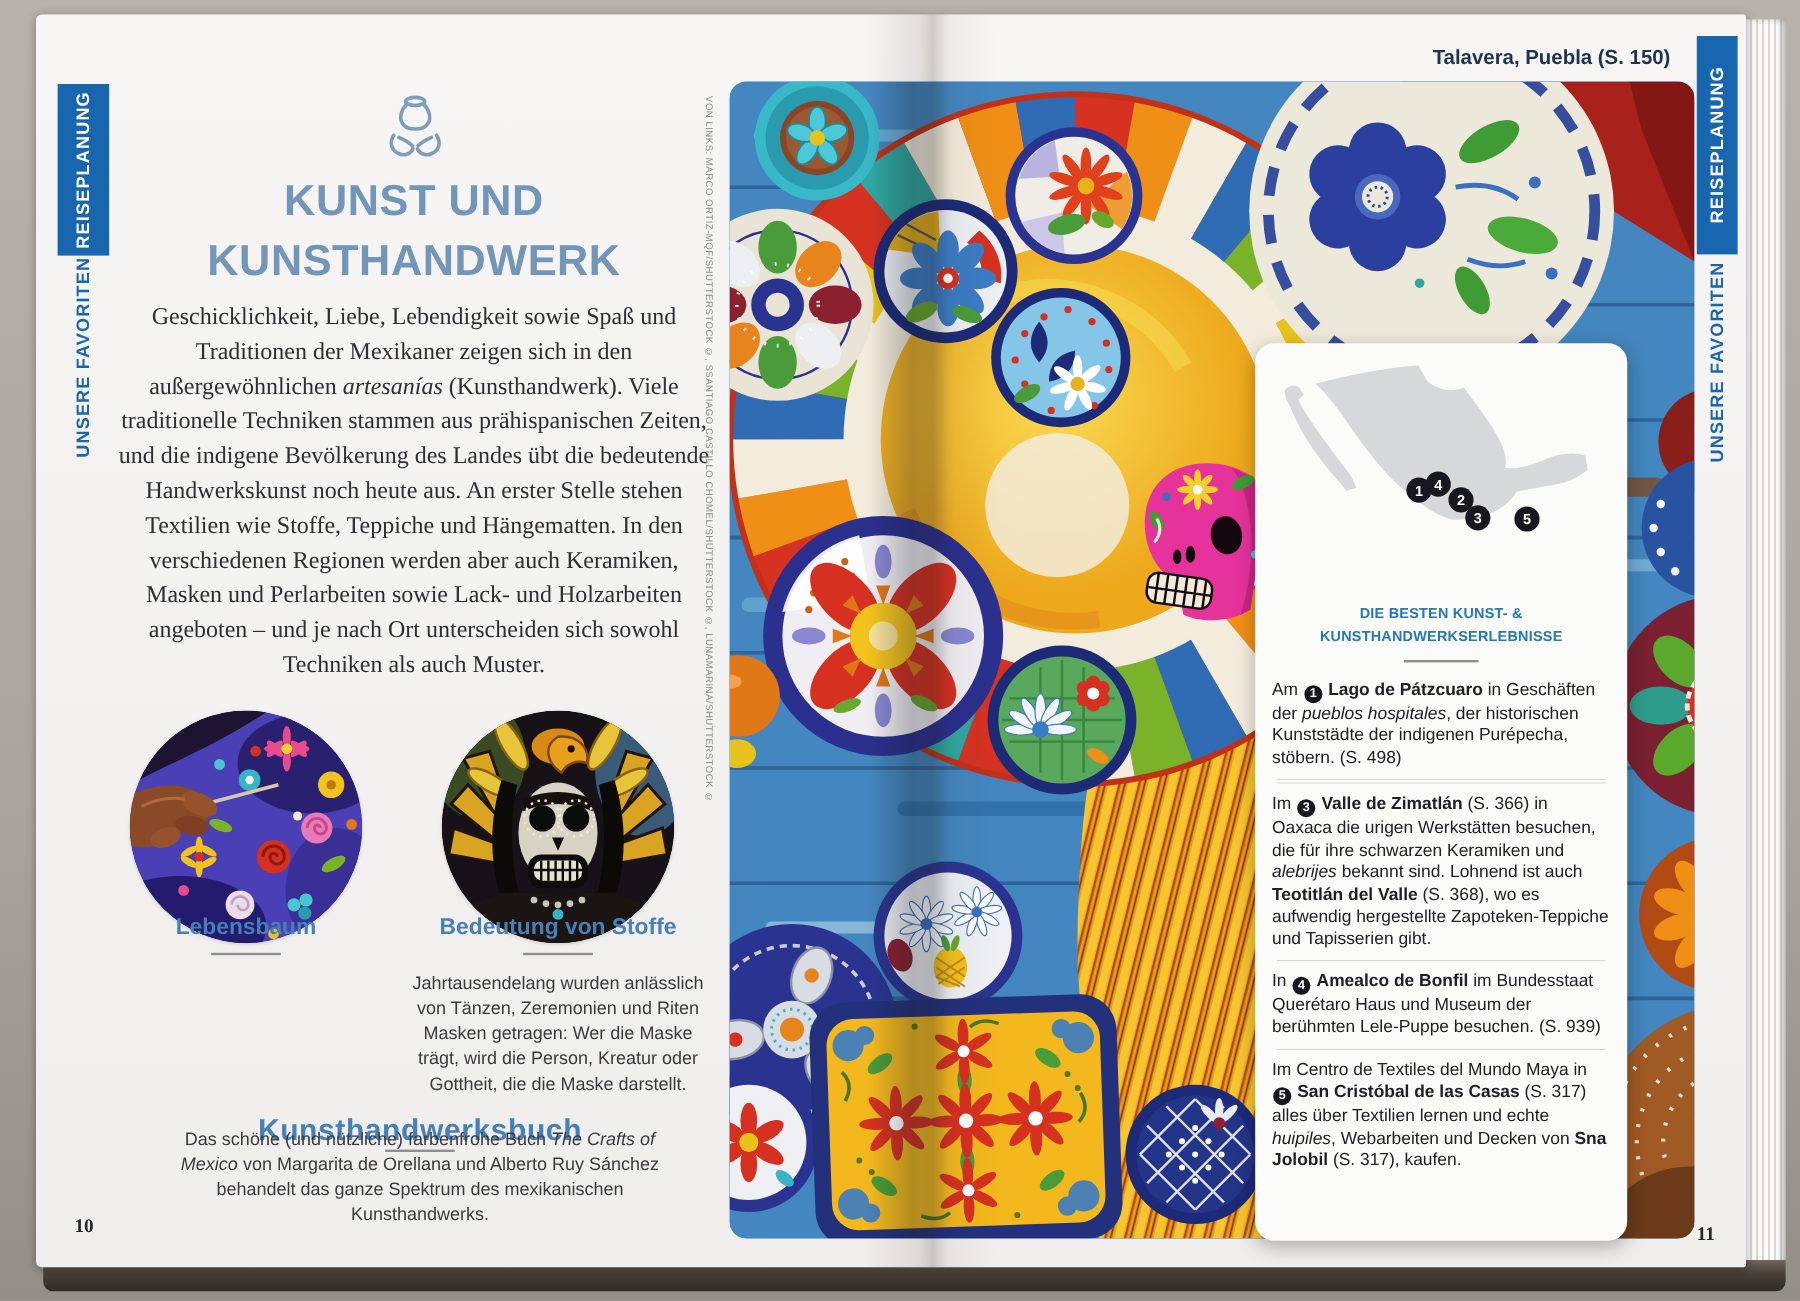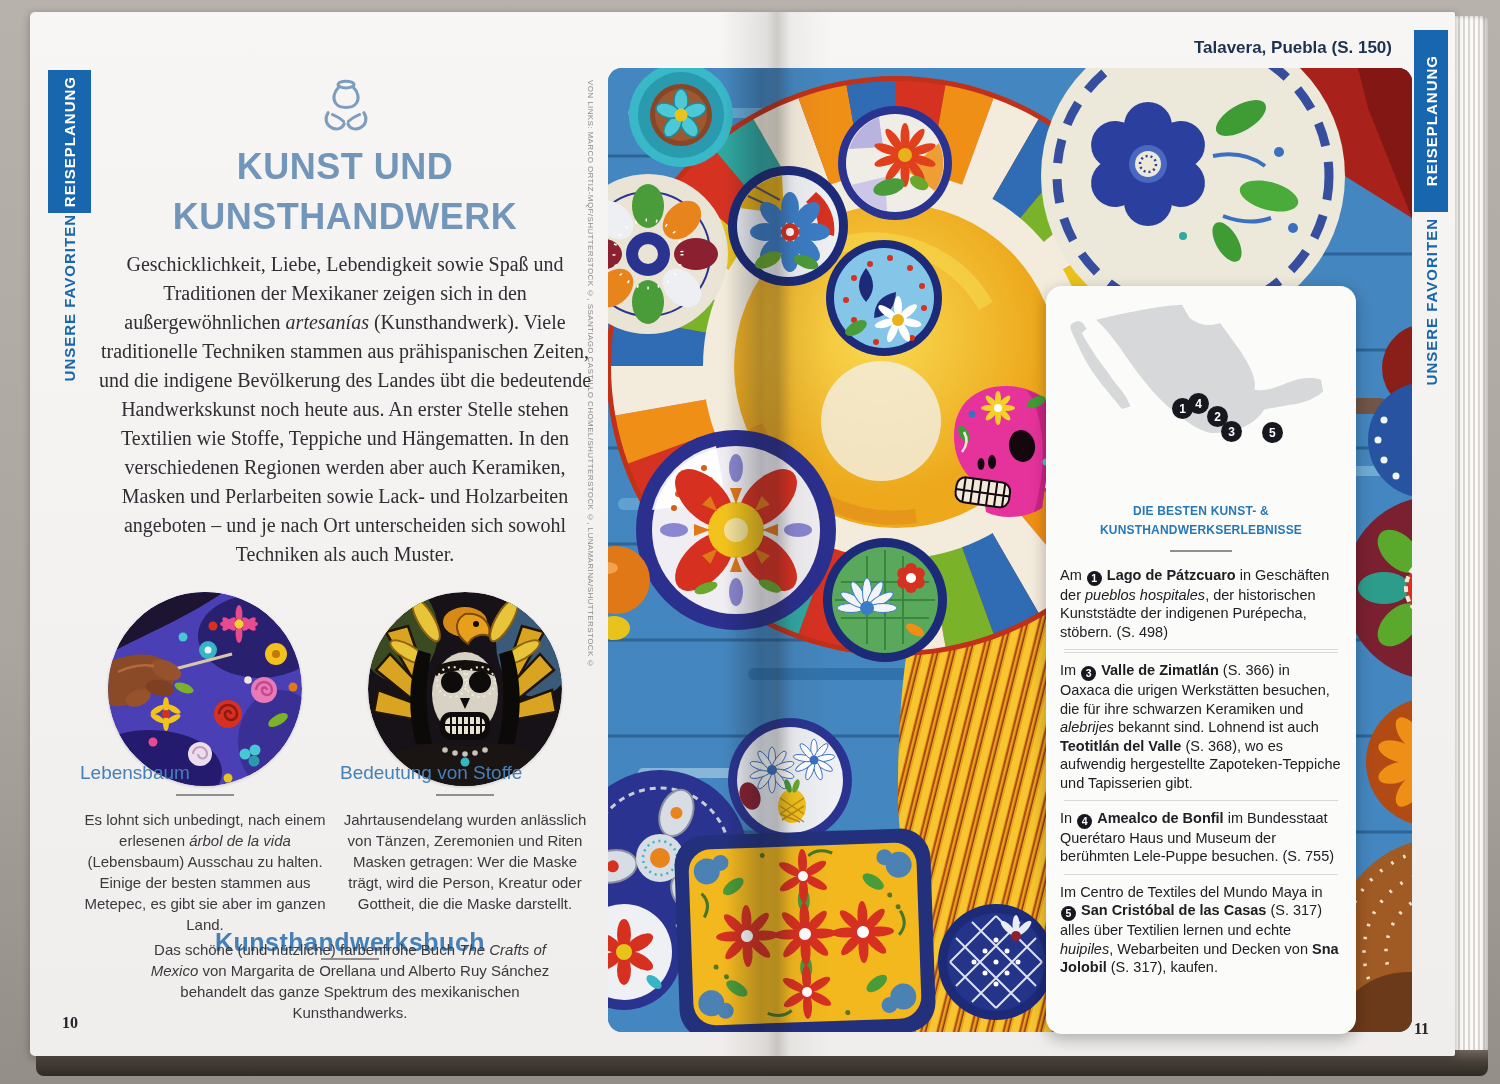--- a/index.html
+++ b/index.html
@@ -20,21 +20,21 @@
          background:linear-gradient(90deg,rgba(0,0,0,0) 0%,rgba(40,30,25,.10) 42%,rgba(40,30,25,.20) 52%,rgba(40,30,25,.05) 64%,rgba(0,0,0,0) 100%);}
   .abs{position:absolute;}
   
   .tab-blue{background:#1866ae;color:#fff;display:flex;align-items:center;justify-content:center;}
   .vtext{writing-mode:vertical-rl;transform:rotate(180deg);font-weight:700;font-size:15px;letter-spacing:1px;white-space:nowrap;}
   .tab-text{color:#1866ae;display:flex;align-items:center;justify-content:center;}
   
   .title{width:480px;text-align:center;color:#7295ba;font-weight:700;font-size:36px;line-height:50px;letter-spacing:.5px;}
   .intro{width:502px;text-align:center;font-family:"Liberation Serif",serif;font-size:20px;line-height:29px;color:#2e2e33;}
   .circle{width:194px;height:194px;border-radius:50%;overflow:hidden;box-shadow:0 1px 3px rgba(0,0,0,.15);}
-  .feat-h{width:250px;color:#4580b8;font-weight:400;font-size:19px;}
+  .feat-h{width:250px;text-align:center;color:#4580b8;font-weight:700;font-size:19px;}
   .sep{height:2px;background:#8f8f8f;width:58px;}
   .feat-t{width:252px;text-align:center;font-size:15px;line-height:21px;color:#3a3a3e;font-weight:500;}
   .book-h{width:440px;text-align:center;color:#4580b8;font-weight:700;font-size:25px;letter-spacing:.5px;}
   .book-t{width:420px;text-align:center;font-size:15px;line-height:21px;color:#3a3a3e;font-weight:500;}
   .pagenum{font-size:16px;font-weight:700;color:#26262a;font-family:Liberation Serif, serif;}
   
   .caption{width:592px;text-align:right;font-size:17px;font-weight:700;color:#1d3150;}
   .photo{width:804px;height:964px;border-radius:14px;overflow:hidden;background:#4486bf;}
   .credit{writing-mode:vertical-rl;font-size:8px;letter-spacing:.4px;color:#8b8b8b;height:540px;white-space:nowrap;}
   .card{width:310px;height:748px;background:#fbfbfa;border-radius:16px;box-shadow:0 5px 16px rgba(0,0,0,.28);
@@ -222,21 +222,20 @@
               </g>
           <circle cx="97" cy="170" r="4.5" fill="#35b5c5"></circle>
         </g>
       </svg>
     </div>
 
     <div class="abs feat-h" style="left:50px;top:750px;">Lebensbaum</div>
     <div class="abs feat-h" style="left:310px;top:750px;">Bedeutung von Stoffe</div>
     <div class="abs sep" style="left:146px;top:782px;"></div>
     <div class="abs sep" style="left:406px;top:782px;"></div>
-    <div class="abs feat-t" style="left:49px;top:797px;"><span>Es lohnt sich unbedingt, nach einem erlesenen </span><span style="font-style: italic;">árbol de la vida</span><span> (Lebensbaum) Ausschau zu halten. Einige der besten stammen aus Metepec, es gibt sie aber im ganzen Land.</span></div>
     <div class="abs feat-t" style="left:309px;top:797px;"><span>Jahrtausendelang wurden anlässlich von Tänzen, Zeremonien und Riten Masken getragen: Wer die Maske trägt, wird die Person, Kreatur oder Gottheit, die die Maske darstellt.</span></div>
 
     <div class="abs book-h" style="left:100px;top:916px;">Kunsthandwerksbuch</div>
     <div class="abs sep" style="left:291px;top:946px;"></div>
     <div class="abs book-t" style="left:110px;top:927px;text-align:center;"><span>Das schöne (und nützliche) farbenfrohe Buch </span><span style="font-style: italic;">The Crafts of Mexico</span><span> von Margarita de Orellana und Alberto Ruy Sánchez behandelt das ganze Spektrum des mexikanischen Kunsthandwerks.</span></div>
 
     <div class="abs pagenum" style="left:32px;top:1002px;">10</div>
 
     <div class="abs caption" style="left:770px;top:26px;">Talavera, Puebla (S. 150)</div>
 
@@ -848,21 +847,21 @@
         <span class="marker" style="left: 60.5%; top: 68%;">3</span>
         <span class="marker" style="left: 74.8%; top: 68.5%;">5</span>
       </div>
       <div class="card-h">DIE BESTEN KUNST- &amp; KUNSTHANDWERKSERLEBNISSE</div>
       <div class="card-sep"></div>
       <div class="item"><span>Am </span><span class="nbadge">1</span><span> </span><span style="font-weight: 700;">Lago de Pátzcuaro</span><span> in Geschäften der </span><span style="font-style: italic;">pueblos hospitales</span><span>, der historischen Kunststädte der indigenen Purépecha, stöbern. (S. 498)</span></div>
       <div class="item-sep"></div>
       <div class="item-sep"></div>
       <div class="item"><span>Im </span><span class="nbadge">3</span><span> </span><span style="font-weight: 700;">Valle de Zimatlán</span><span> (S. 366) in Oaxaca die urigen Werkstätten besuchen, die für ihre schwarzen Keramiken und </span><span style="font-style: italic;">alebrijes</span><span> bekannt sind. Lohnend ist auch </span><span style="font-weight: 700;">Teotitlán del Valle</span><span> (S. 368), wo es aufwendig hergestellte Zapoteken-Teppiche und Tapisserien gibt.</span></div>
       <div class="item-sep"></div>
-      <div class="item"><span>In </span><span class="nbadge">4</span><span> </span><span style="font-weight: 700;">Amealco de Bonfil</span><span> im Bundesstaat Querétaro Haus und Museum der berühmten Lele-Puppe besuchen. (S. 755)</span></div>
+      <div class="item"><span>In </span><span class="nbadge">4</span><span> </span><span style="font-weight: 700;">Amealco de Bonfil</span><span> im Bundesstaat Querétaro Haus und Museum der berühmten Lele-Puppe besuchen. (S. 939)</span></div>
       <div class="item-sep"></div>
       <div class="item"><span>Im Centro de Textiles del Mundo Maya in </span><span class="nbadge">5</span><span> </span><span style="font-weight: 700;">San Cristóbal de las Casas</span><span> (S. 317) alles über Textilien lernen und echte </span><span style="font-style: italic;">huipiles</span><span>, Webarbeiten und Decken von </span><span style="font-weight: 700;">Sna Jolobil</span><span> (S. 317), kaufen.</span></div>
     </div>
 
     <div class="abs pagenum" style="left:1384px;top:1008px;">11</div>
 
     <div class="gutter"></div>
   </div>
  </div>
 </div>

